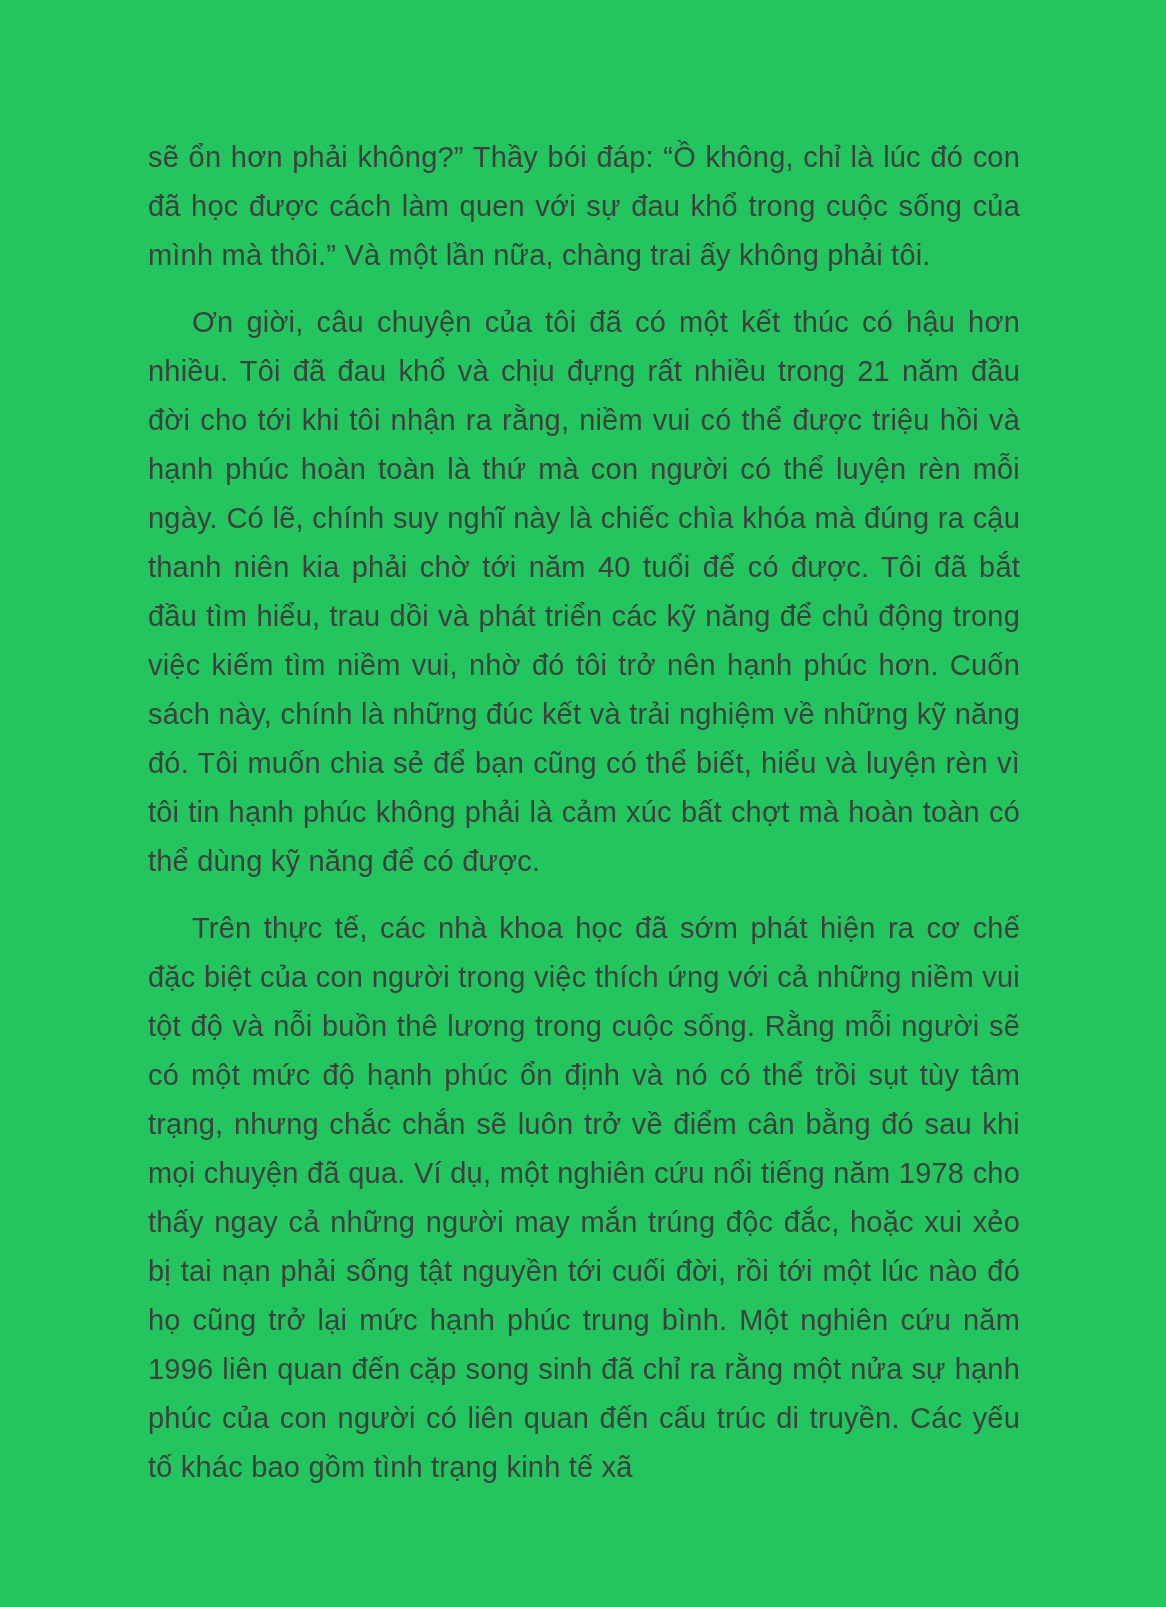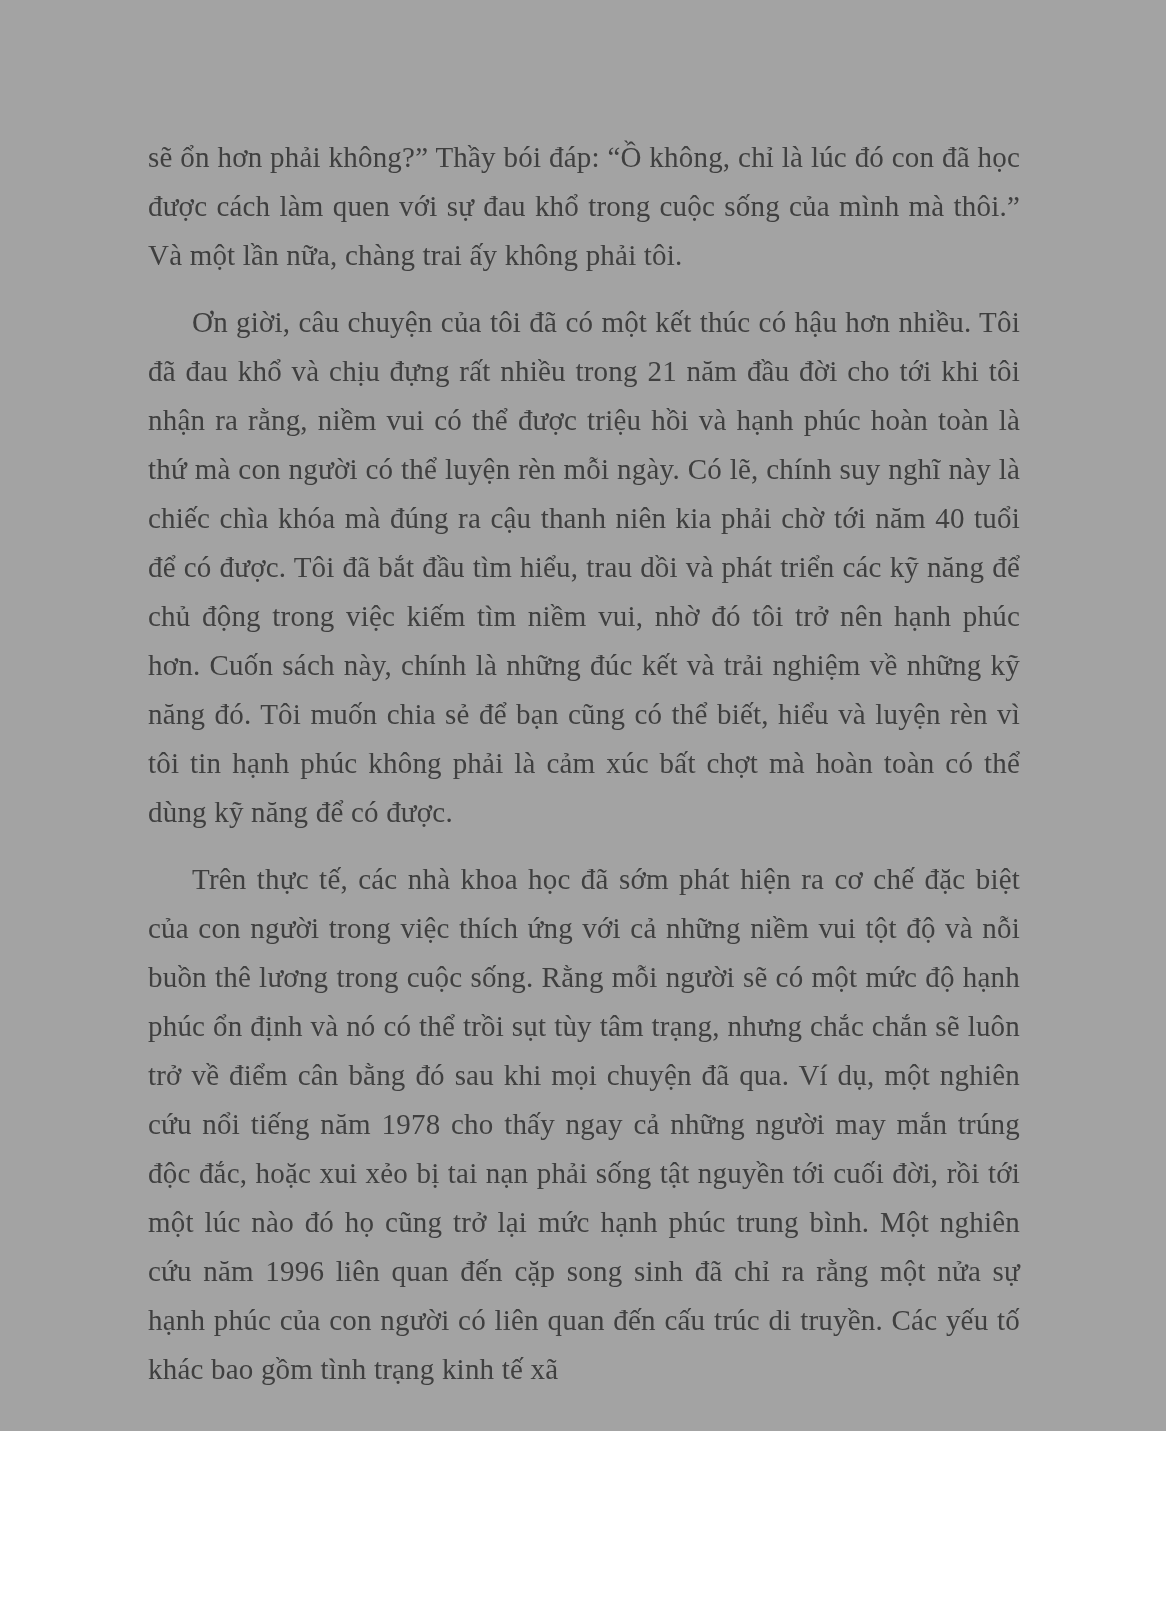--- a/index.html
+++ b/index.html
@@ -4,25 +4,25 @@
 <style>
   * { margin: 0; padding: 0; box-sizing: border-box; }
 
   html, body {
     background: #ffffff;
   }
 
   .page {
     position: relative;
     width: 1166px;
-    height: 1431px;
+    height: 1607px;
     margin: 0 auto;
-    background: #a3a3a3;
+    background: #22c55e;
     overflow: hidden;
-    font-family: Liberation Serif, serif;
+    font-family: Liberation Sans, sans-serif;
   }
 
   .text-block {
     position: absolute;
     top: 133px;
     left: 148px;
     width: 872px;
     color: #3f3f3f;
     font-size: 29px;
     line-height: 49px;

